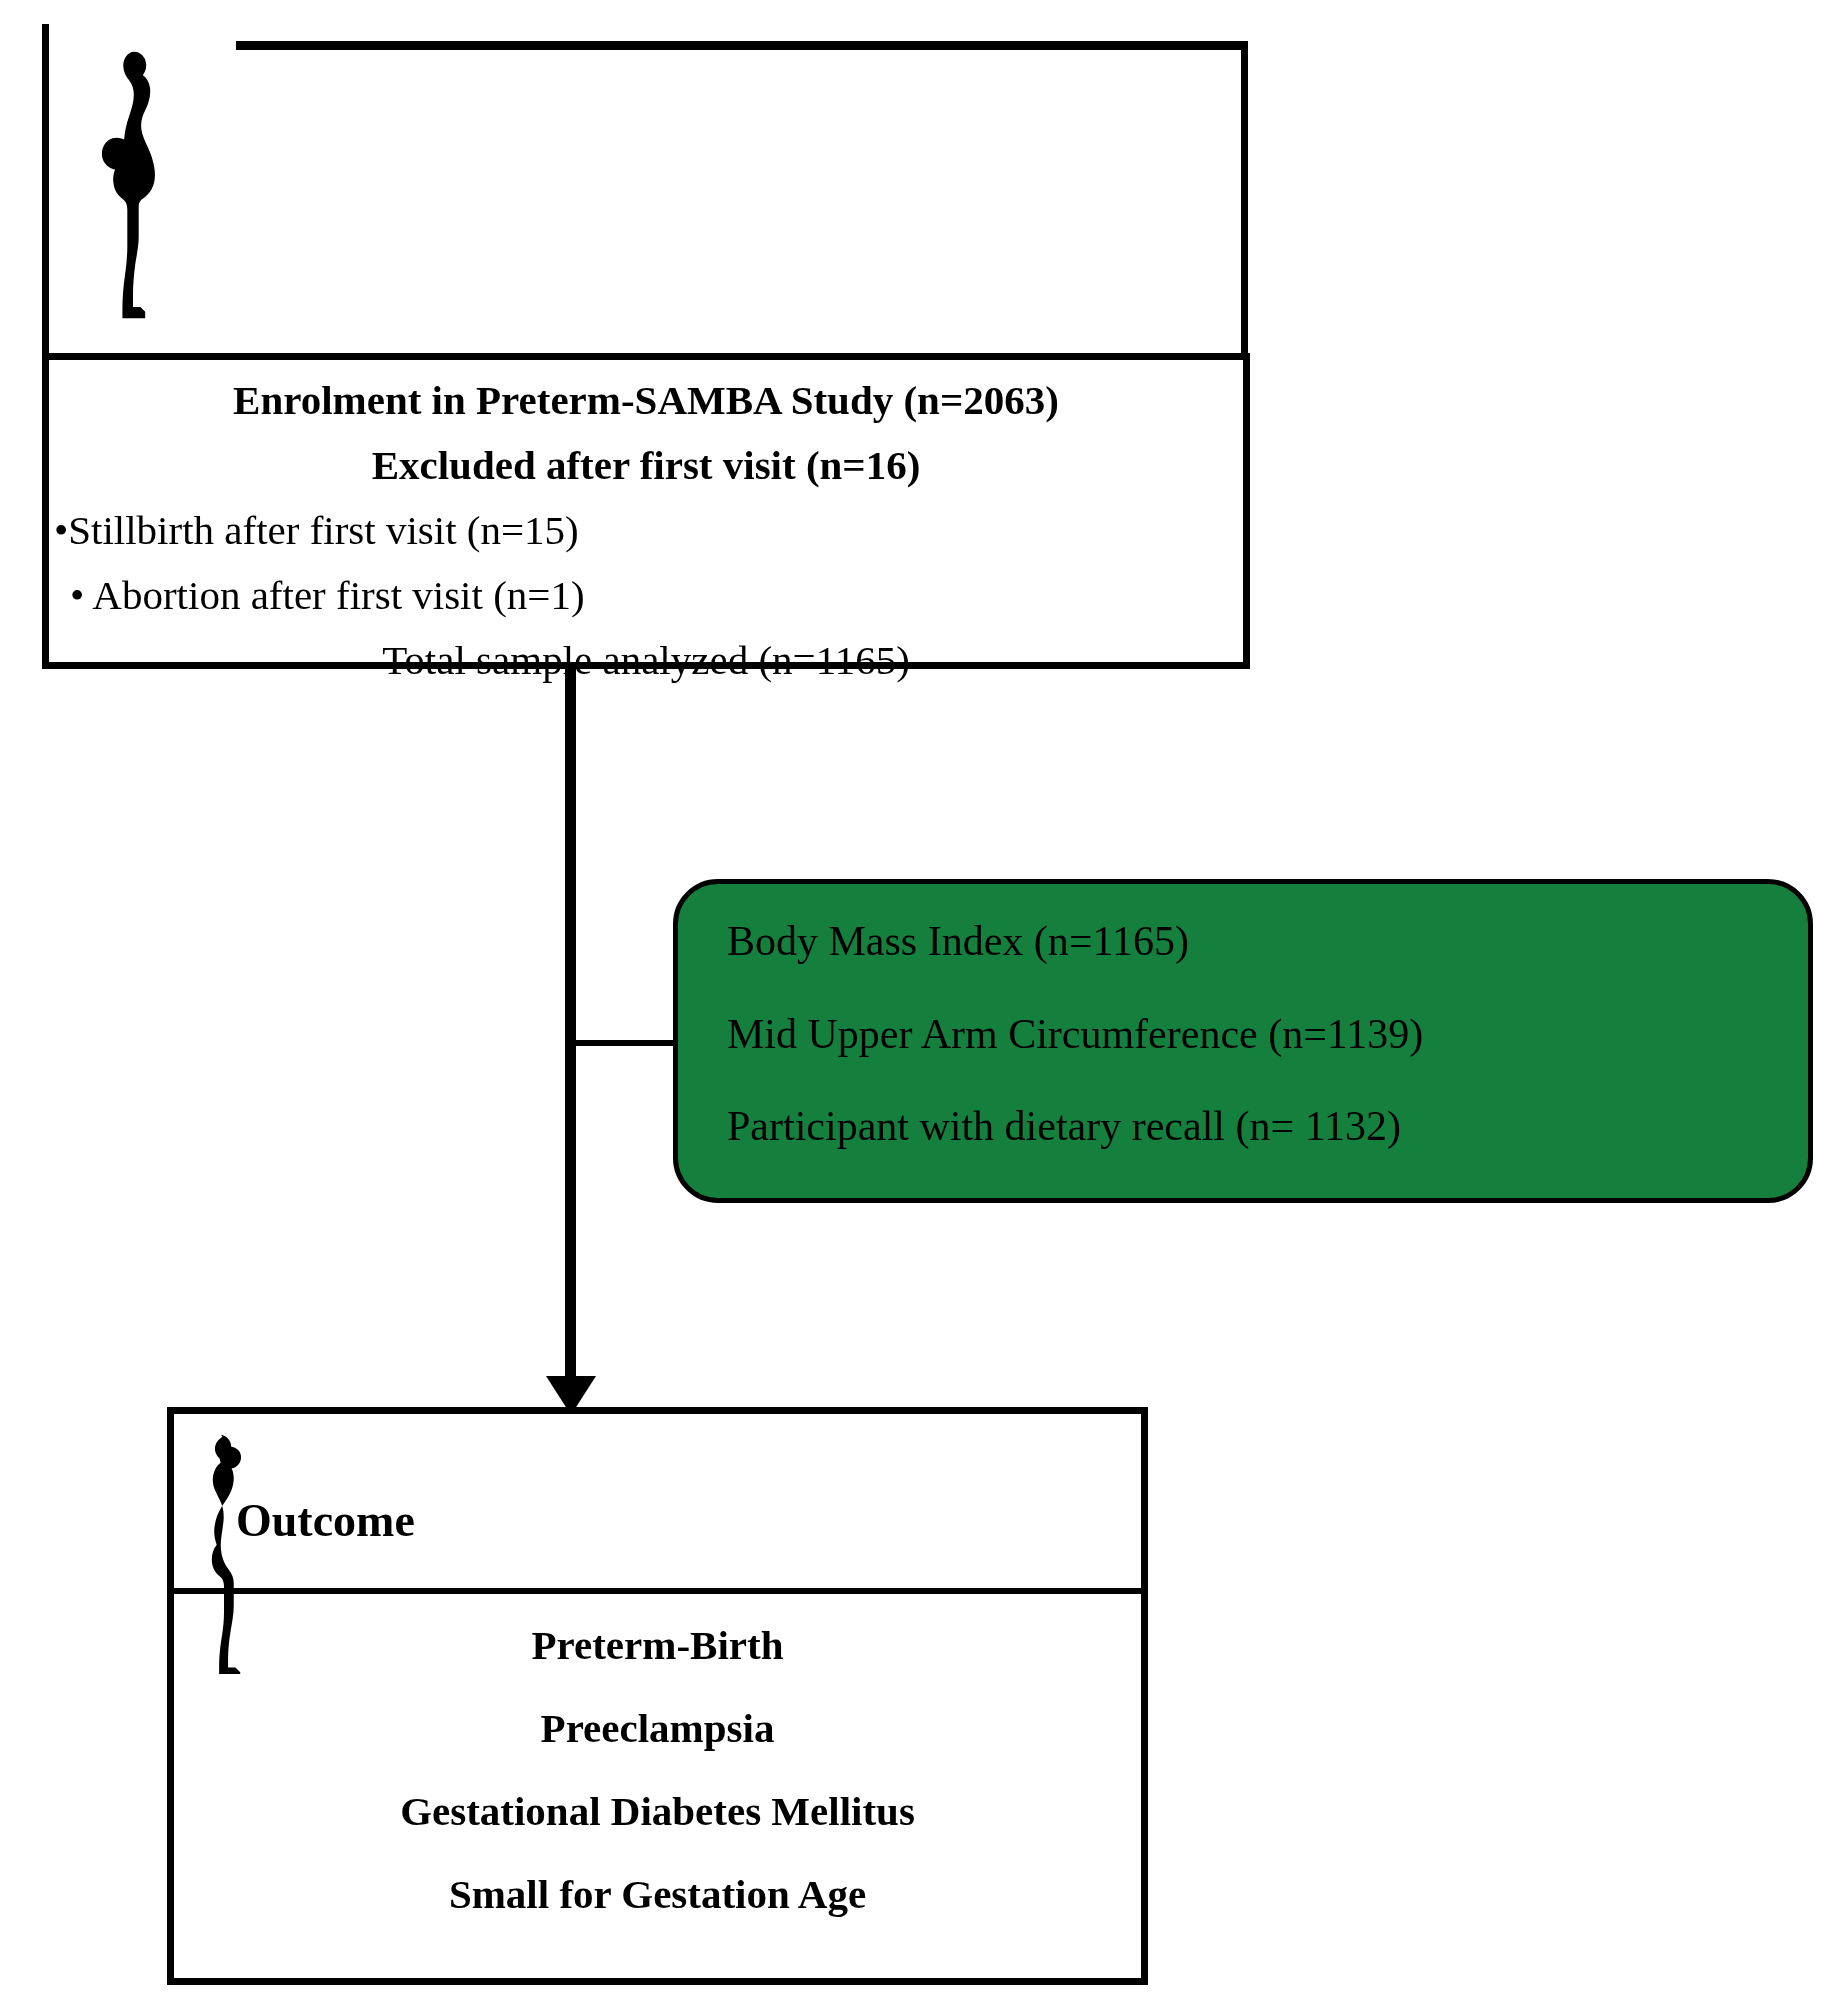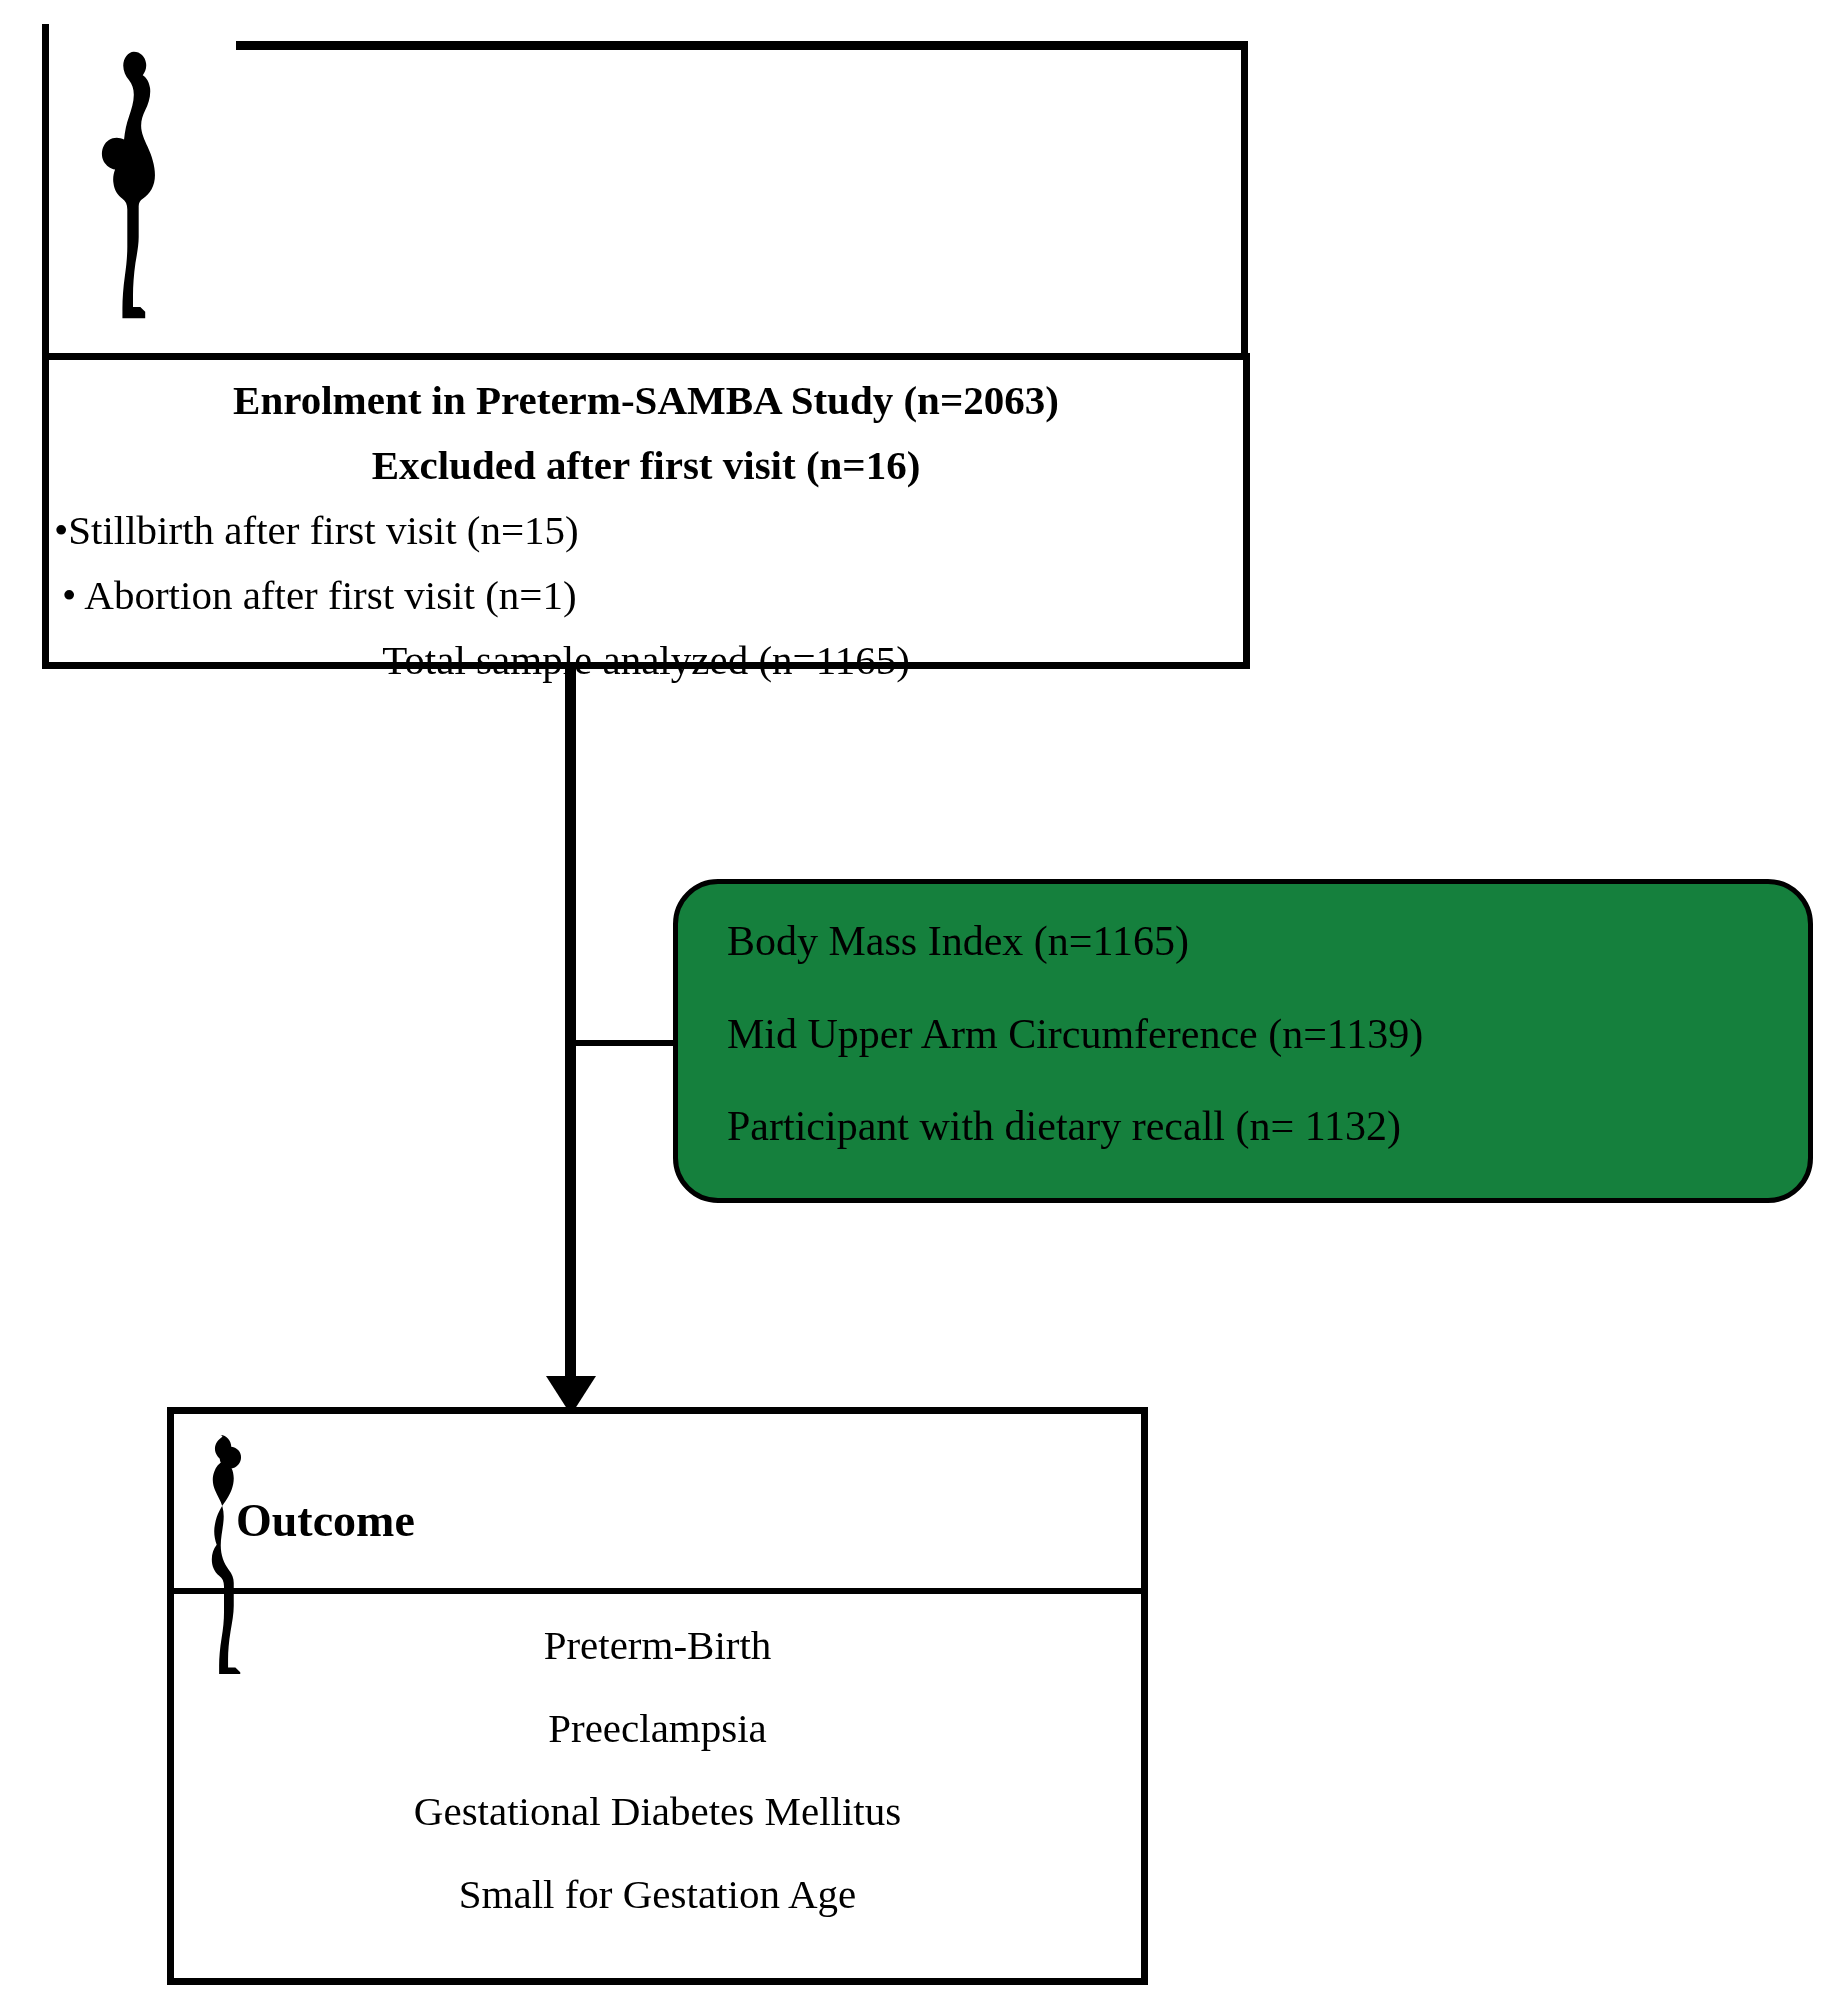--- a/index.html
+++ b/index.html
@@ -85,21 +85,21 @@
     left: 0;
     right: 0;
     text-align: center;
     font-size: 41px;
     line-height: 1.0;
     white-space: nowrap;
   }
   #box2-l1 { top: 19.5px;  font-weight: bold; }
   #box2-l2 { top: 85px; font-weight: bold; }
   #box2-l3 { top: 150px; text-align: left;  padding-left: 4.9px; }
-  #box2-l4 { top: 215px; text-align: left;  padding-left: 13px; }
+  #box2-l4 { top: 215px; text-align: left;  padding-left: 21px; }
   #box2-l5 { top: 280px; }
 
   
   #stem {
     left: 565px;
     top: 669px;
     width: 10.6px;
     height: 715px;
   }
   
@@ -159,20 +159,21 @@
     height: 9px;
   }
   #outcome-lower {
     left: 167px;
     top: 1594px;
     width: 981px;
     height: 391px;
     border: 7.3px solid #000;
     border-top: none;
     background: #fff;
+    font-weight: bold;
   }
   #outcome-label {
     position: absolute;
     left: 236px;
     top: 1498px;
     font-weight: bold;
     font-size: 46px;
     line-height: 1.0;
   }
   #woman-icon-2 {

